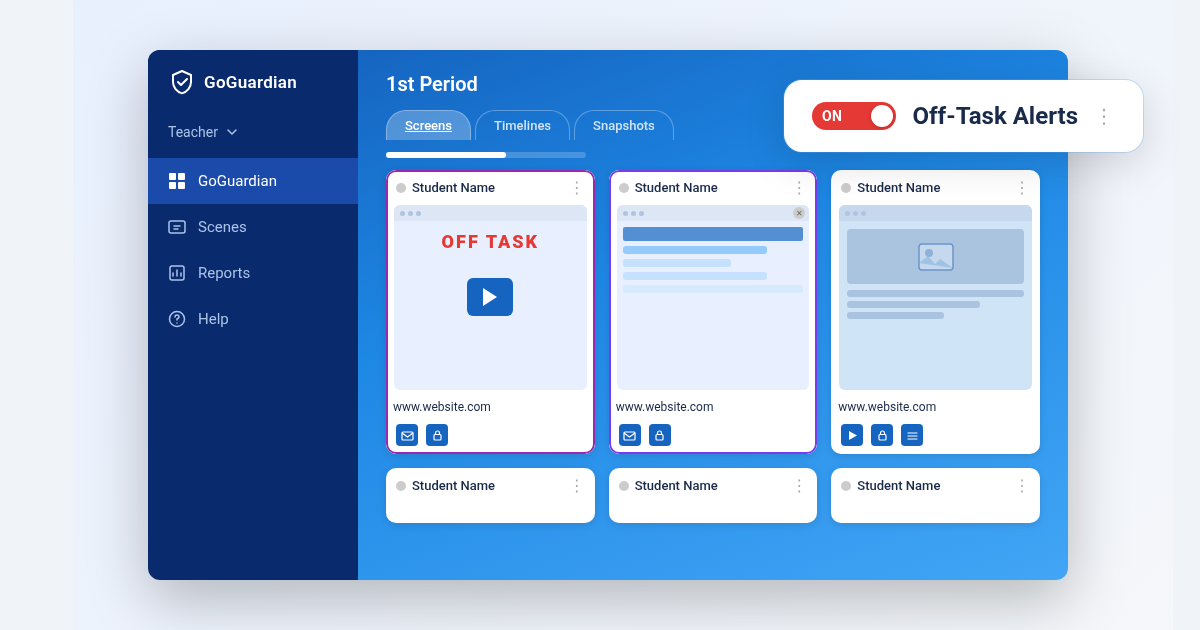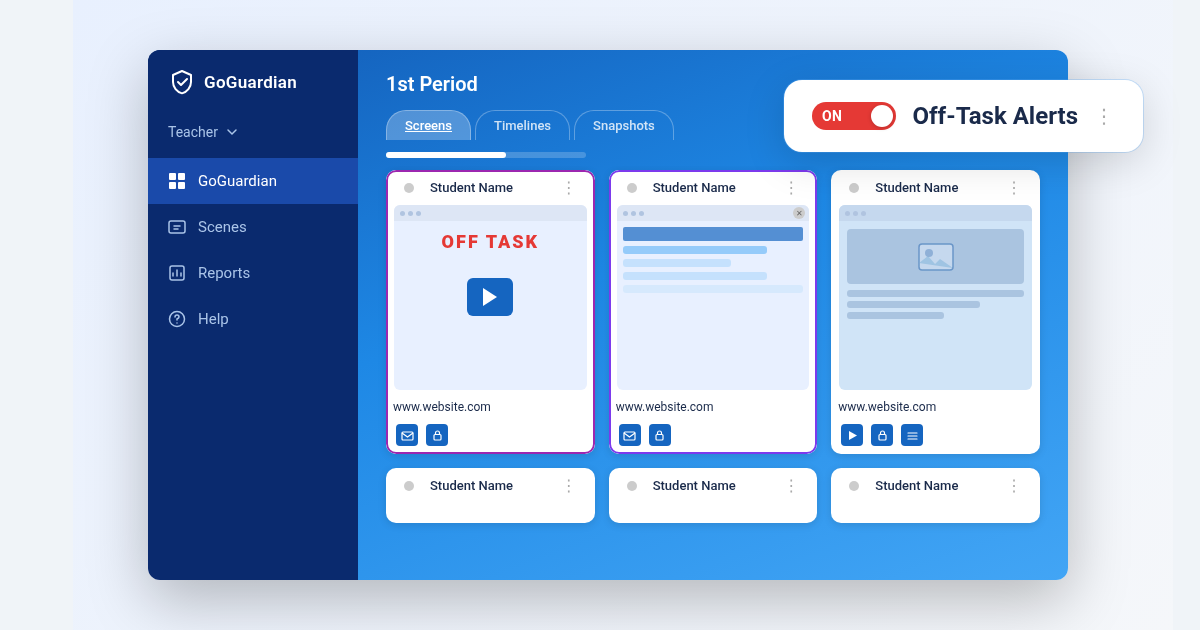--- a/index.html
+++ b/index.html
@@ -201,22 +201,22 @@
       overflow: hidden;
       display: flex;
       flex-direction: column;
       box-shadow: 0 2px 8px rgba(0,0,0,0.12);
       position: relative;
     }
 
     .student-card-header {
       display: flex;
       align-items: center;
-      padding: 8px 18px;
-      gap: 16px;
+      padding: 8px 10px;
+      gap: 6px;
     }
 
     .student-dot {
       width: 10px; height: 10px;
       border-radius: 50%;
       background: #ccc;
     }
 
     .student-name {
       font-size: 13px;

